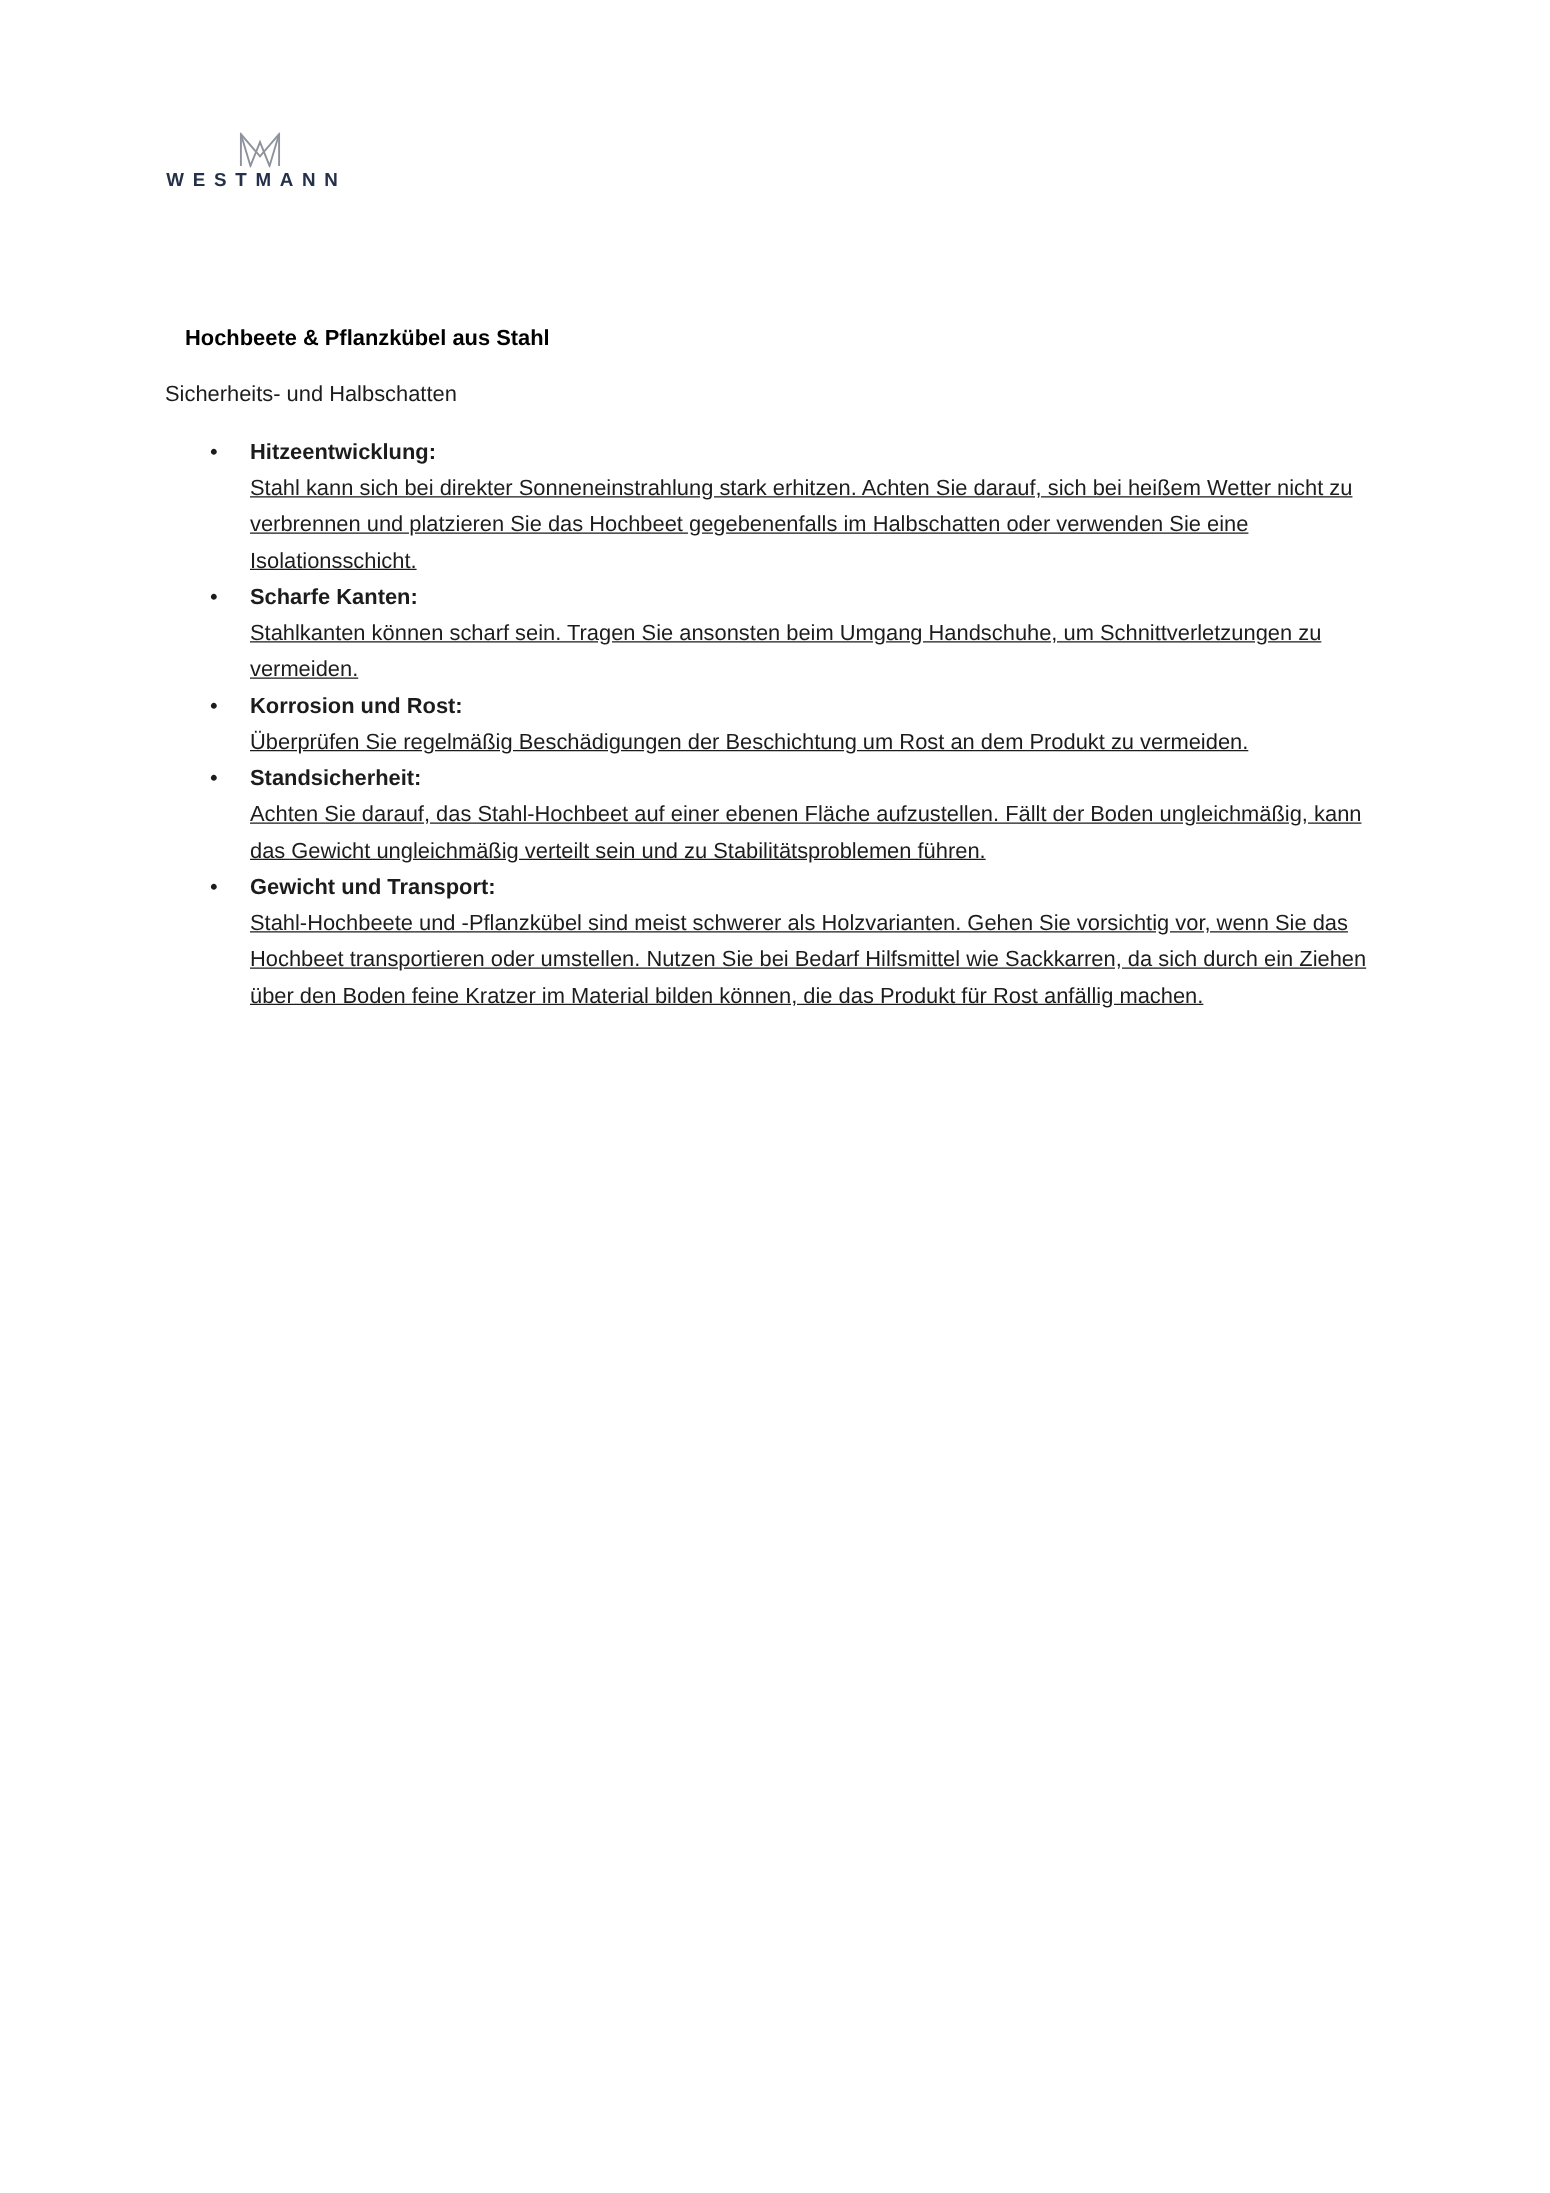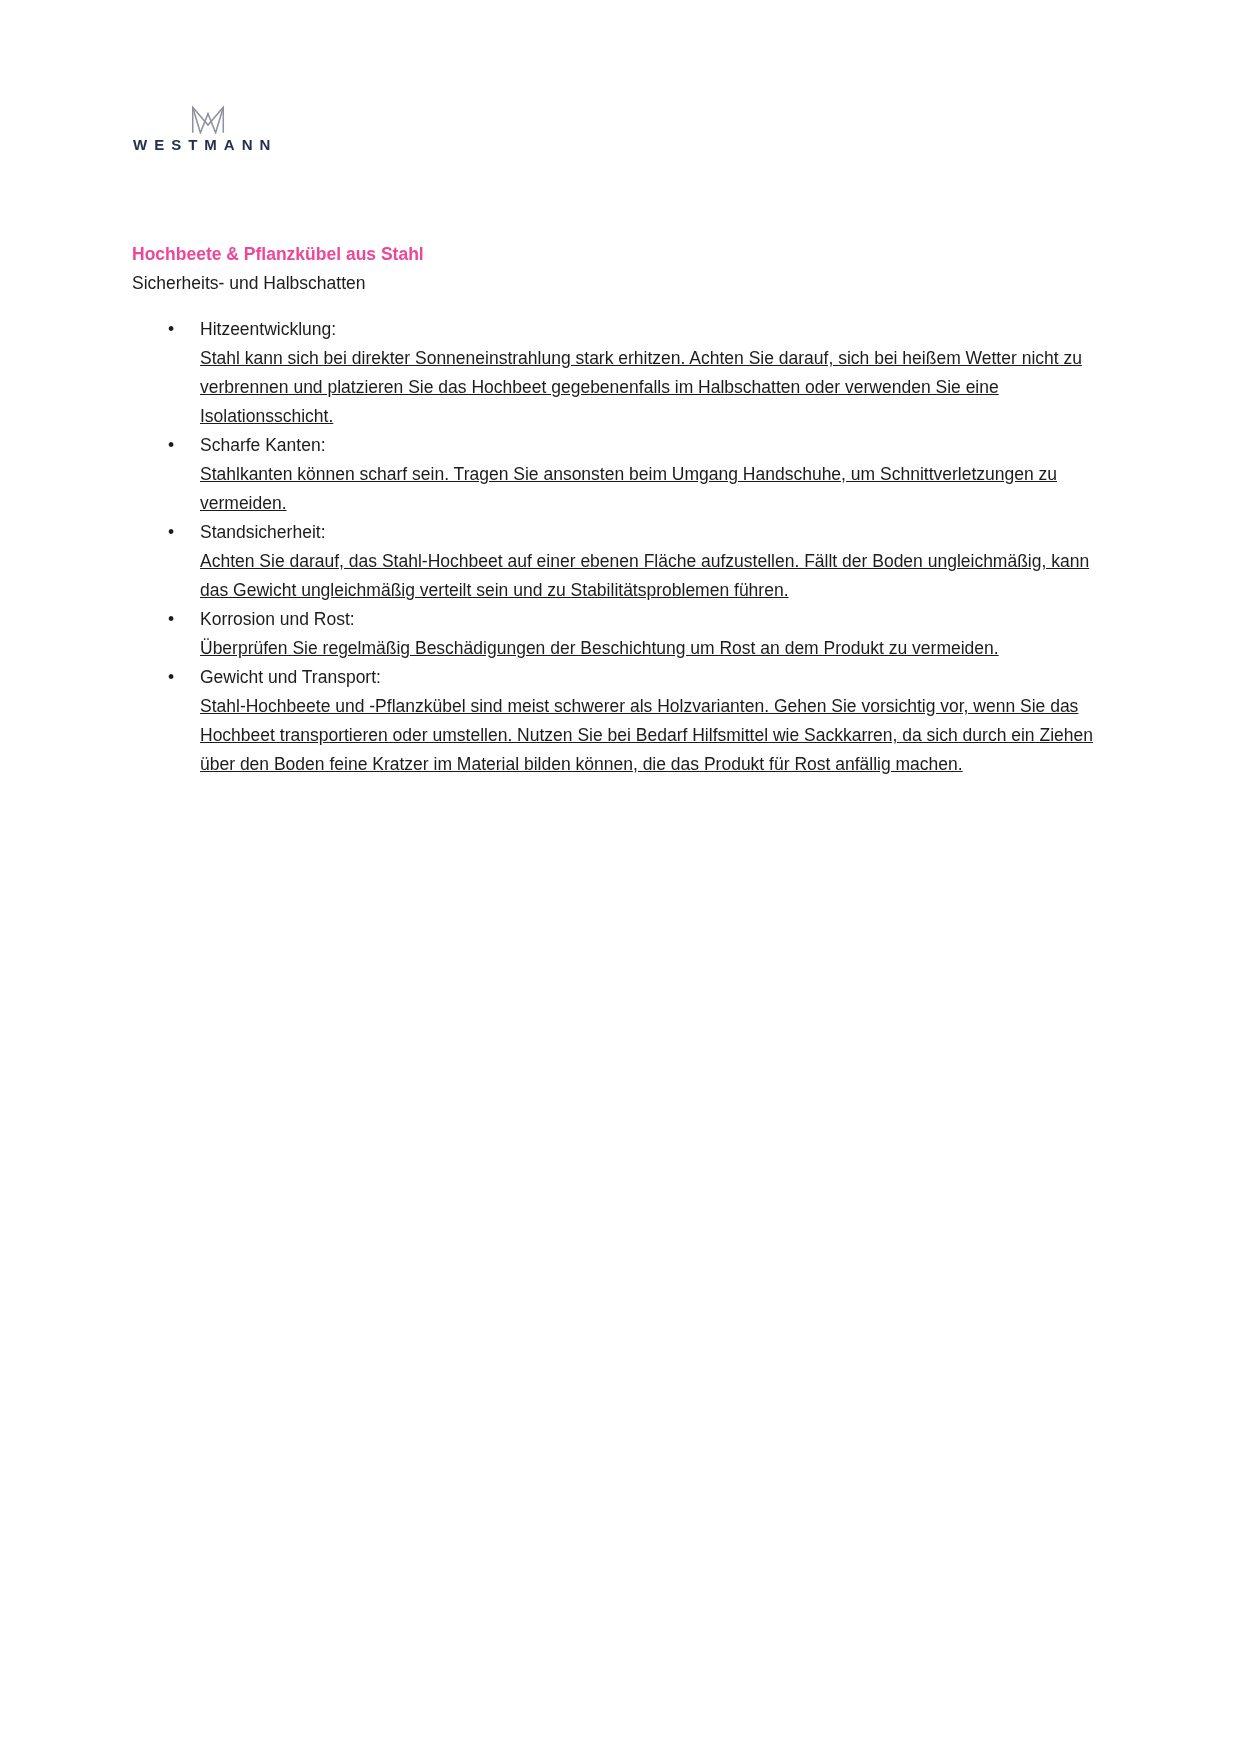--- a/index.html
+++ b/index.html
@@ -27,25 +27,25 @@
     letter-spacing:7px;
     color:#25304a;
     white-space:nowrap;
   }
   .content {
     position:absolute;
     left:132px; top:240px;
     width:982px;
   }
   .doc-title {
-    margin:0;
+    margin:16px;
     font-size:17.5px;
     font-weight:bold;
     line-height:29px;
-    color:#ec4899;
+    color:#000000;
   }
   .doc-subtitle {
     margin:0;
     font-size:17.5px;
     font-weight:normal;
     line-height:29px;
     color:#1c1c1c;
   }
   ul.warn-list {
     list-style:none;
@@ -59,21 +59,21 @@
     line-height:29px;
   }
   ul.warn-list li::before {
     content:"\2022";
     position:absolute;
     left:36px; top:0;
     font-size:17.5px;
     line-height:29px;
     color:#1c1c1c;
   }
-  .bullet-heading { display:block; font-weight:normal; }
+  .bullet-heading { display:block; font-weight:bold; }
   .bullet-body    { display:block; font-weight:normal;text-decoration:underline; }
 </style>
 </head>
 <body>
 
 <div class="page">
 
   <div class="logo-block">
     <svg class="logo-monogram" width="34" height="28" viewBox="0 0 26 22" fill="none" stroke="#8d929c" stroke-width="1.2" stroke-linejoin="miter">
       <path d="M1,21 L1,1 L13,15 L25,1 L25,21"></path>
@@ -89,26 +89,26 @@
     <ul class="warn-list">
       <li>
         <span class="bullet-heading">Hitzeentwicklung:</span>
         <span class="bullet-body">Stahl kann sich bei direkter Sonneneinstrahlung stark erhitzen. Achten Sie darauf, sich bei heißem Wetter nicht zu verbrennen und platzieren Sie das Hochbeet gegebenenfalls im Halbschatten oder verwenden Sie eine Isolationsschicht.</span>
       </li>
       <li>
         <span class="bullet-heading">Scharfe Kanten:</span>
         <span class="bullet-body">Stahlkanten können scharf sein. Tragen Sie ansonsten beim Umgang Handschuhe, um Schnittverletzungen zu vermeiden.</span>
       </li>
       <li>
+        <span class="bullet-heading">Korrosion und Rost:</span>
+        <span class="bullet-body">Überprüfen Sie regelmäßig Beschädigungen der Beschichtung um Rost an dem Produkt zu vermeiden.</span>
+      </li>
+      <li>
         <span class="bullet-heading">Standsicherheit:</span>
         <span class="bullet-body">Achten Sie darauf, das Stahl-Hochbeet auf einer ebenen Fläche aufzustellen. Fällt der Boden ungleichmäßig, kann das Gewicht ungleichmäßig verteilt sein und zu Stabilitätsproblemen führen.</span>
-      </li>
-      <li>
-        <span class="bullet-heading">Korrosion und Rost:</span>
-        <span class="bullet-body">Überprüfen Sie regelmäßig Beschädigungen der Beschichtung um Rost an dem Produkt zu vermeiden.</span>
       </li>
       <li>
         <span class="bullet-heading">Gewicht und Transport:</span>
         <span class="bullet-body">Stahl-Hochbeete und -Pflanzkübel sind meist schwerer als Holzvarianten. Gehen Sie vorsichtig vor, wenn Sie das Hochbeet transportieren oder umstellen. Nutzen Sie bei Bedarf Hilfsmittel wie Sackkarren, da sich durch ein Ziehen über den Boden feine Kratzer im Material bilden können, die das Produkt für Rost anfällig machen.</span>
       </li>
     </ul>
   </div>
 
 </div>
 

